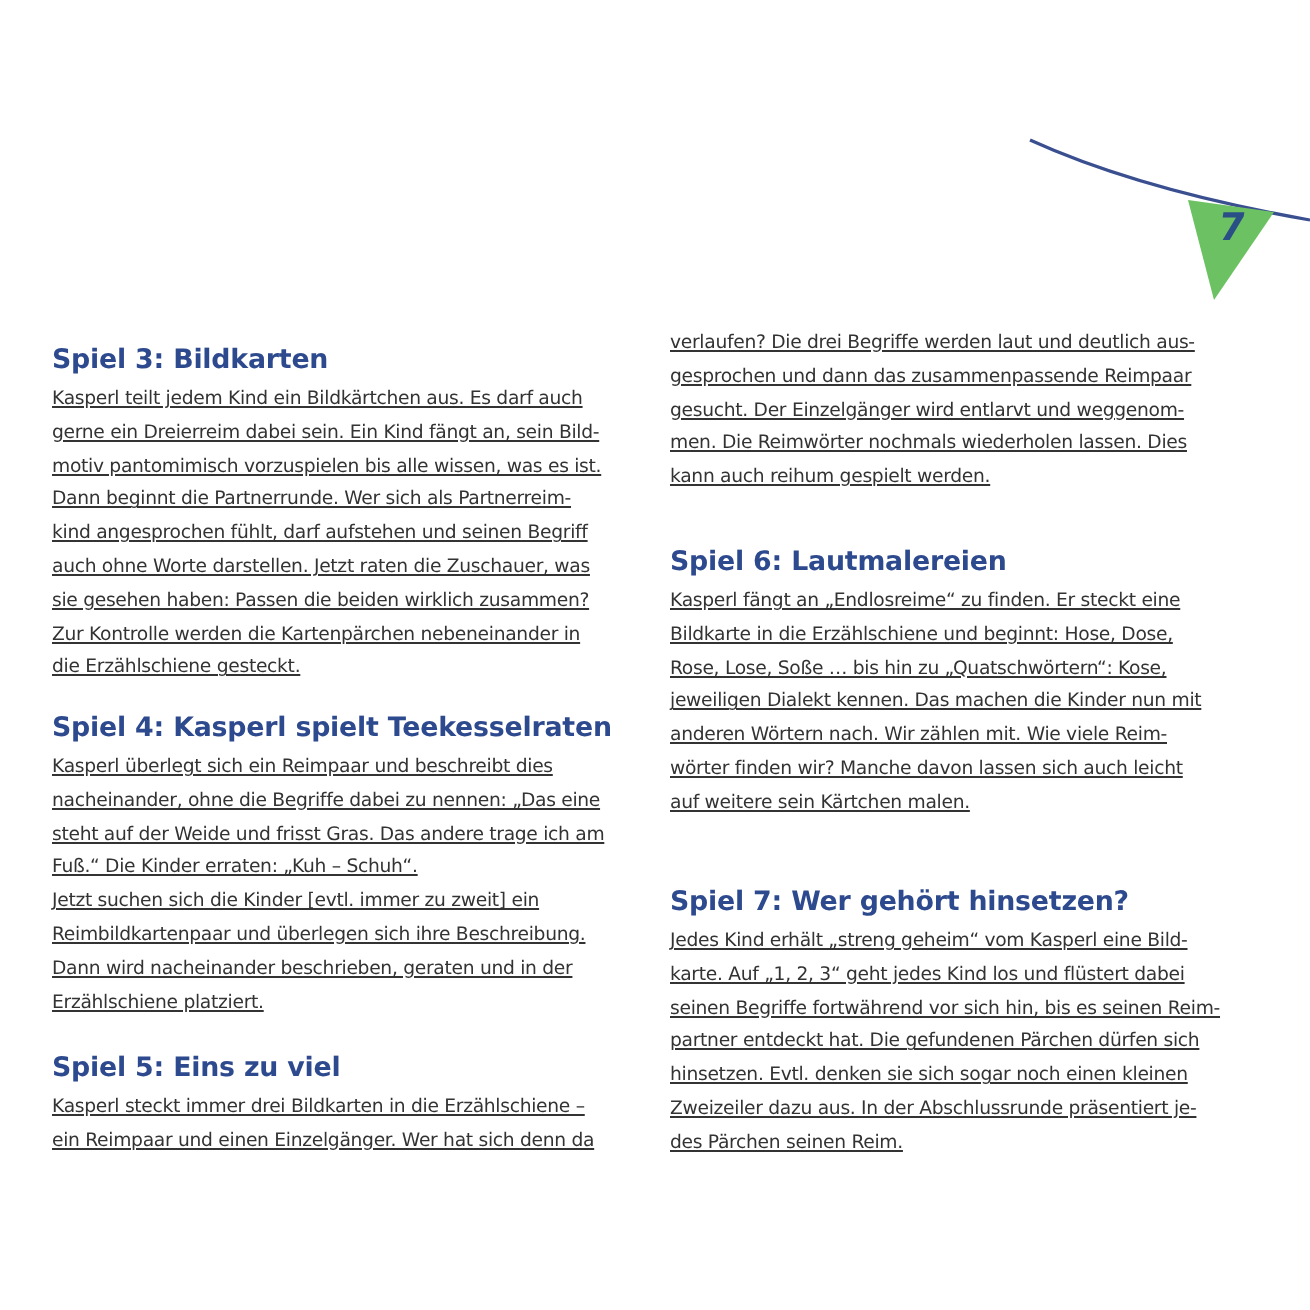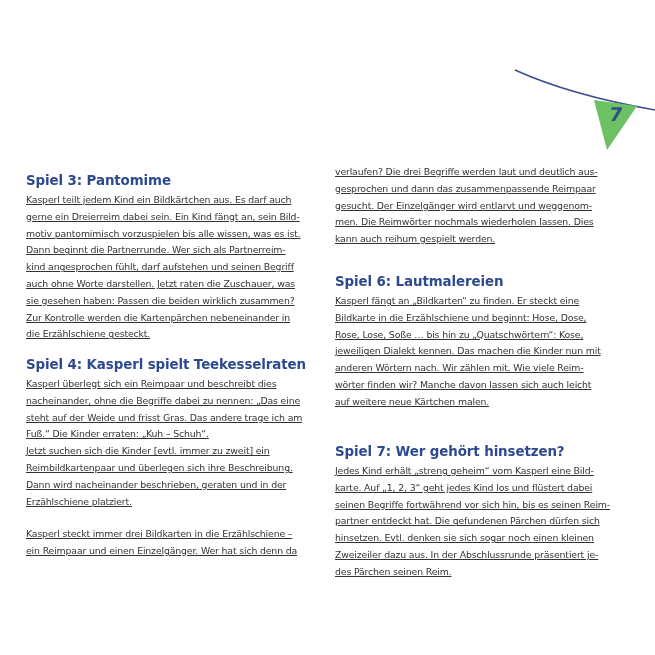--- a/index.html
+++ b/index.html
@@ -78,21 +78,21 @@
 <body>
 
 <svg class="garland" viewBox="0 0 655 170" xmlns="http://www.w3.org/2000/svg">
   <path d="M515 70 Q 570 95 655 110" fill="none" stroke="#3a4f90" stroke-width="1.6"></path>
   <polygon points="594,100 637,106 607,150" fill="#6cc162"></polygon>
 </svg>
 <div class="page-number">7</div>
 
 <div class="column col-left">
   <div class="section" style="top:172px">
-    <h2>Spiel 3: Pantomime</h2>
+    <h2>Spiel 3: Bildkarten</h2>
     <p>
       <span class="line">Kasperl teilt jedem Kind ein Bildkärtchen aus. Es darf auch</span>
       <span class="line">gerne ein Dreierreim dabei sein. Ein Kind fängt an, sein Bild-</span>
       <span class="line">motiv pantomimisch vorzuspielen bis alle wissen, was es ist.</span>
       <span class="line">Dann beginnt die Partnerrunde. Wer sich als Partnerreim-</span>
       <span class="line">kind angesprochen fühlt, darf aufstehen und seinen Begriff</span>
       <span class="line">auch ohne Worte darstellen. Jetzt raten die Zuschauer, was</span>
       <span class="line">sie gesehen haben: Passen die beiden wirklich zusammen?</span>
       <span class="line">Zur Kontrolle werden die Kartenpärchen nebeneinander in</span>
       <span class="line">die Erzählschiene gesteckt.</span>
@@ -107,20 +107,21 @@
       <span class="line">steht auf der Weide und frisst Gras. Das andere trage ich am</span>
       <span class="line">Fuß.“ Die Kinder erraten: „Kuh – Schuh“.</span>
       <span class="line">Jetzt suchen sich die Kinder [evtl. immer zu zweit] ein</span>
       <span class="line">Reimbildkartenpaar und überlegen sich ihre Beschreibung.</span>
       <span class="line">Dann wird nacheinander beschrieben, geraten und in der</span>
       <span class="line">Erzählschiene platziert.</span>
     </p>
   </div>
 
   <div class="section" style="top:526px">
+    <h2>Spiel 5: Eins zu viel</h2>
     <p>
       <span class="line">Kasperl steckt immer drei Bildkarten in die Erzählschiene –</span>
       <span class="line">ein Reimpaar und einen Einzelgänger. Wer hat sich denn da</span>
     </p>
   </div>
 </div>
 
 <div class="column col-right">
   <div class="section" style="top:164px">
     <p>
@@ -128,27 +129,27 @@
       <span class="line">gesprochen und dann das zusammenpassende Reimpaar</span>
       <span class="line">gesucht. Der Einzelgänger wird entlarvt und weggenom-</span>
       <span class="line">men. Die Reimwörter nochmals wiederholen lassen. Dies</span>
       <span class="line">kann auch reihum gespielt werden.</span>
     </p>
   </div>
 
   <div class="section" style="top:273px">
     <h2>Spiel 6: Lautmalereien</h2>
     <p>
-      <span class="line">Kasperl fängt an „Bildkarten“ zu finden. Er steckt eine</span>
+      <span class="line">Kasperl fängt an „Endlosreime“ zu finden. Er steckt eine</span>
       <span class="line">Bildkarte in die Erzählschiene und beginnt: Hose, Dose,</span>
       <span class="line">Rose, Lose, Soße … bis hin zu „Quatschwörtern“: Kose,</span>
       <span class="line">jeweiligen Dialekt kennen. Das machen die Kinder nun mit</span>
       <span class="line">anderen Wörtern nach. Wir zählen mit. Wie viele Reim-</span>
       <span class="line">wörter finden wir? Manche davon lassen sich auch leicht</span>
-      <span class="line">auf weitere neue Kärtchen malen.</span>
+      <span class="line">auf weitere sein Kärtchen malen.</span>
     </p>
   </div>
 
   <div class="section" style="top:443px">
     <h2>Spiel 7: Wer gehört hinsetzen?</h2>
     <p>
       <span class="line">Jedes Kind erhält „streng geheim“ vom Kasperl eine Bild-</span>
       <span class="line">karte. Auf „1, 2, 3“ geht jedes Kind los und flüstert dabei</span>
       <span class="line">seinen Begriffe fortwährend vor sich hin, bis es seinen Reim-</span>
       <span class="line">partner entdeckt hat. Die gefundenen Pärchen dürfen sich</span>

